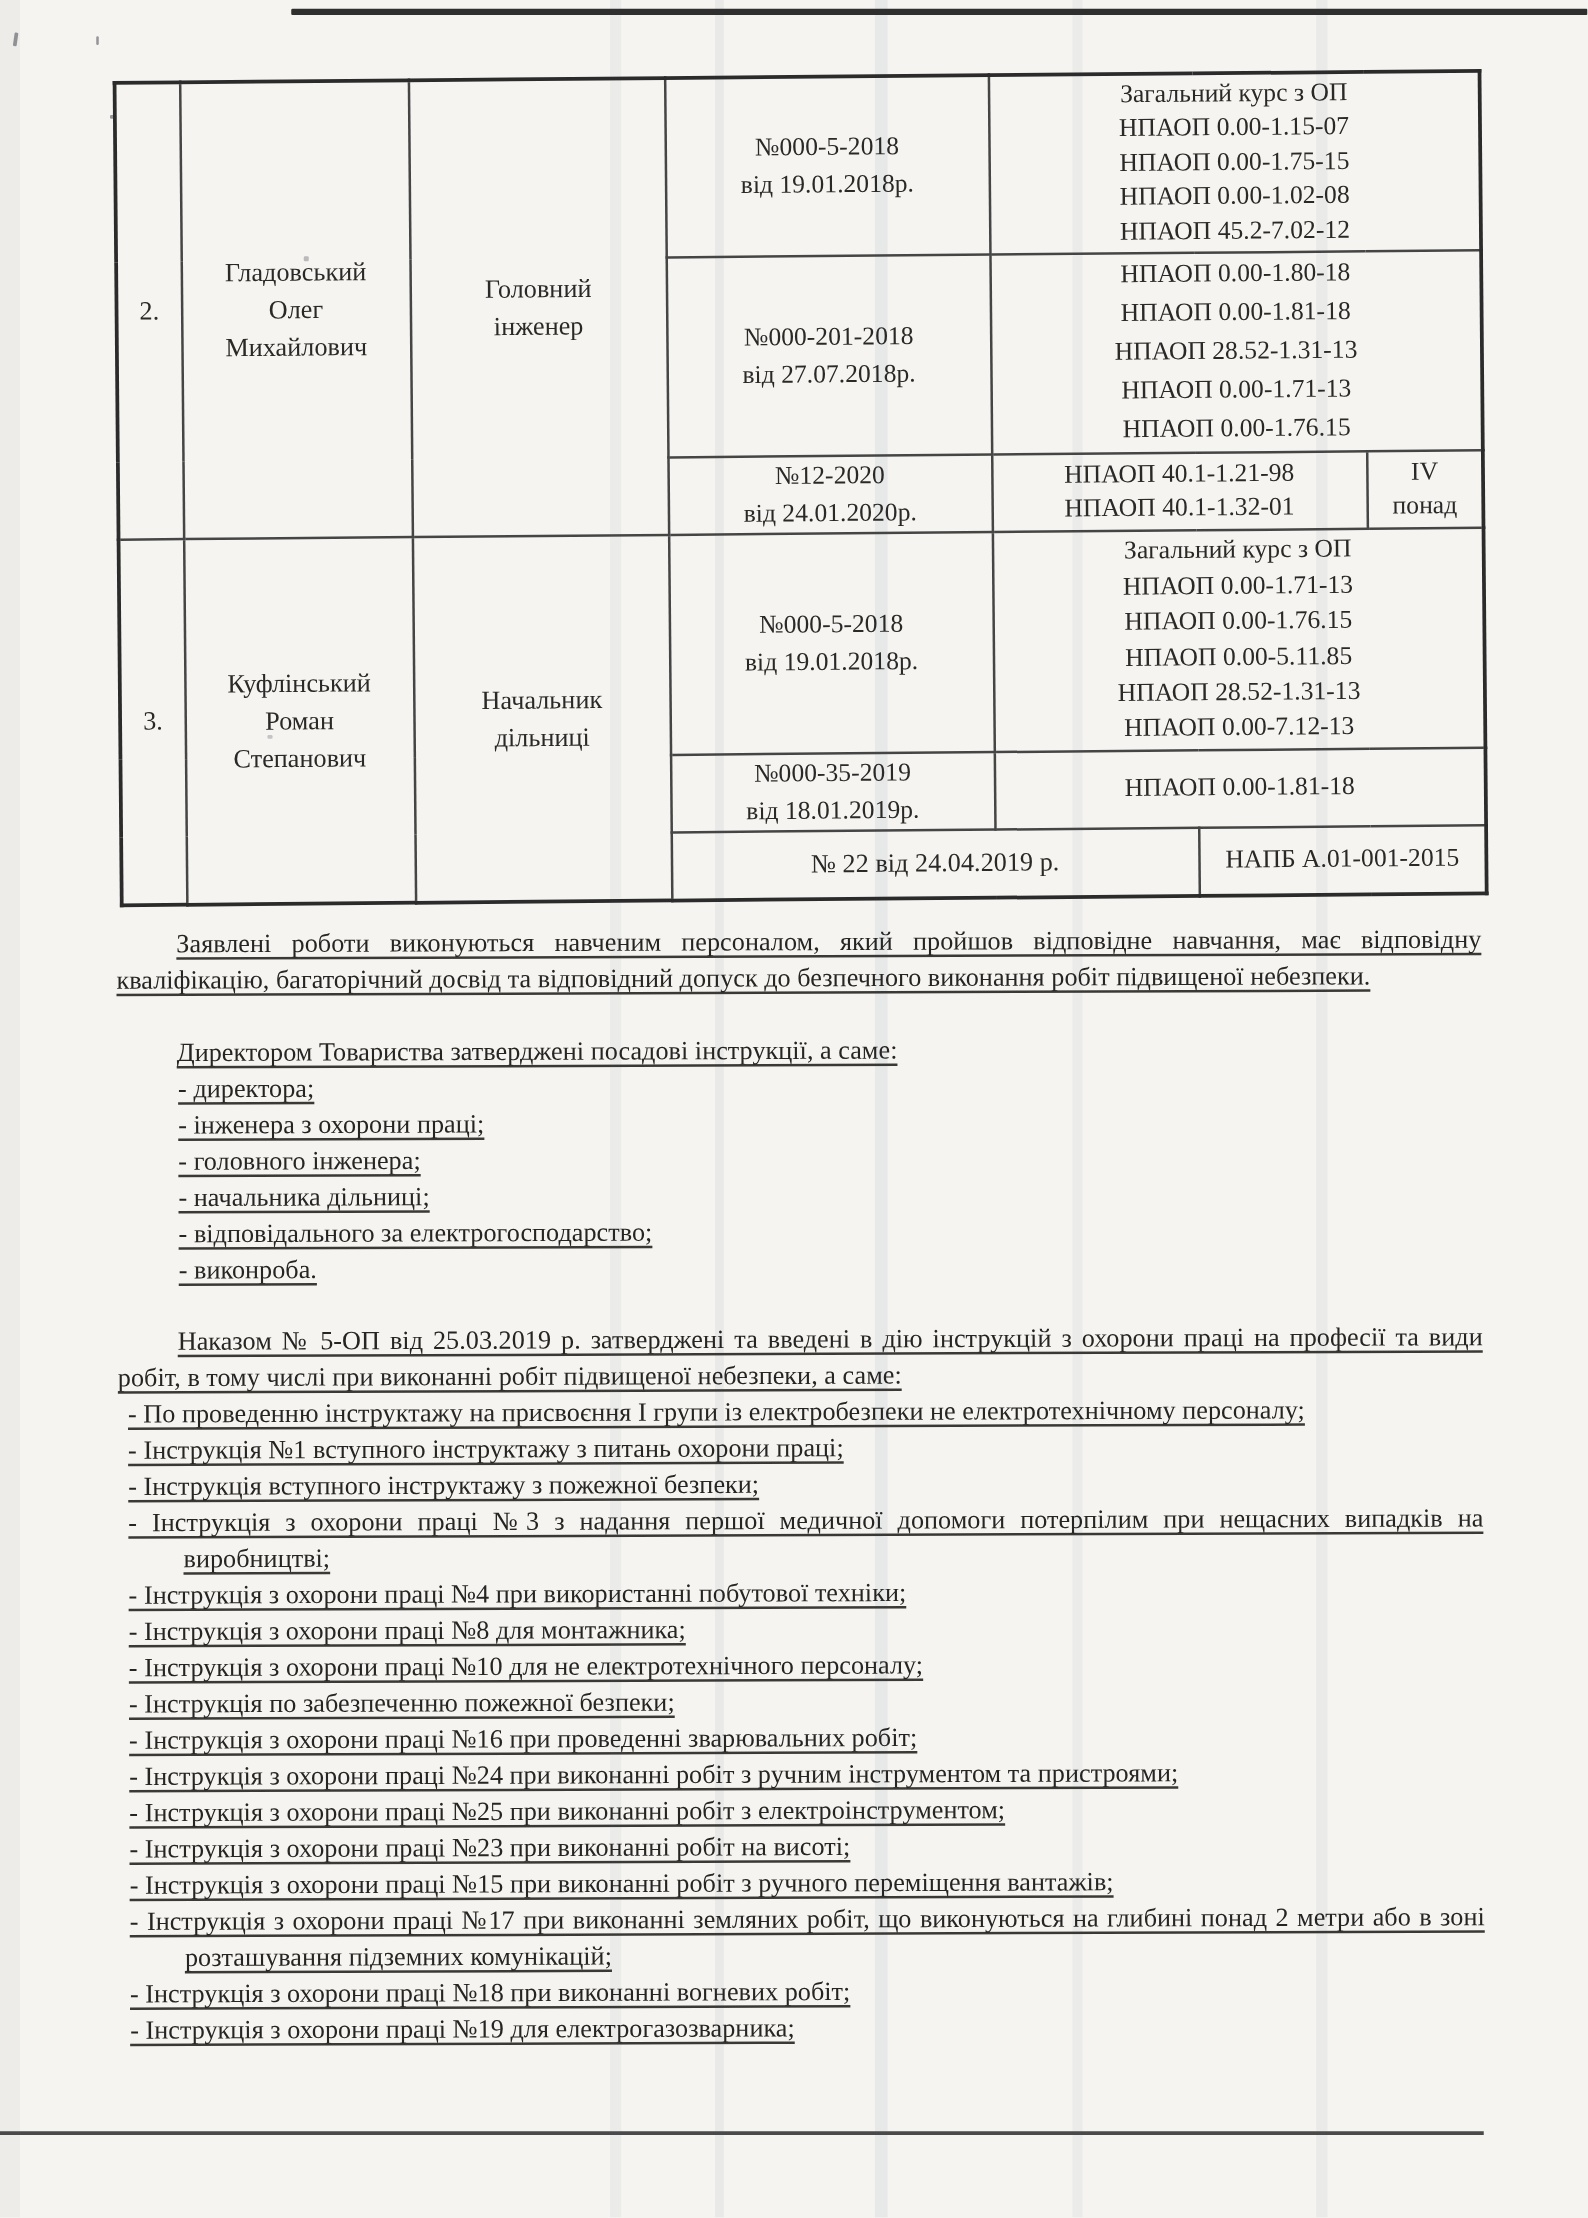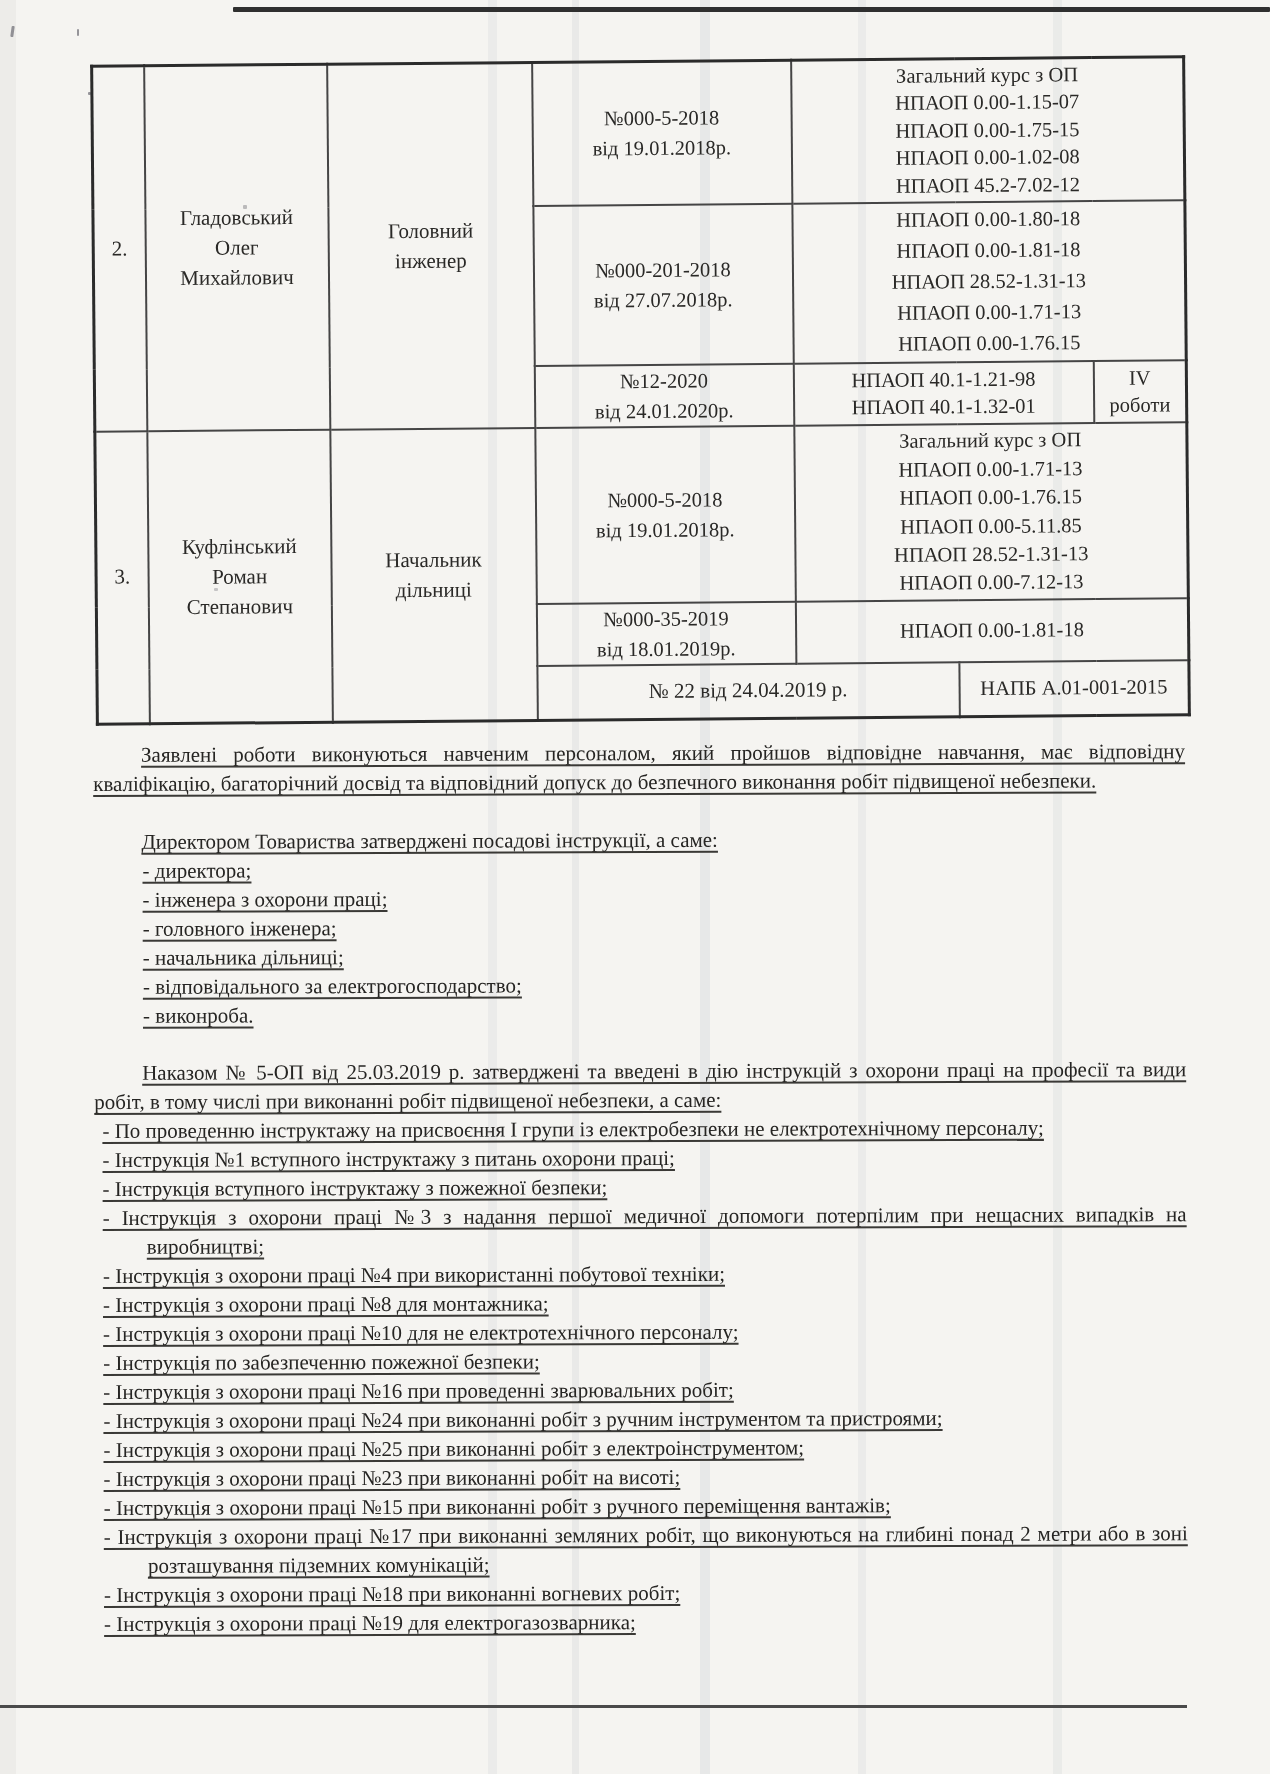--- a/index.html
+++ b/index.html
@@ -146,21 +146,21 @@
         <td class="certcell">
           <span class="ln">№12-2020</span>
           <span class="ln">від 24.01.2020р.</span>
         </td>
         <td class="codecell lh27" colspan="2">
           <span class="ln">НПАОП 40.1-1.21-98</span>
           <span class="ln">НПАОП 40.1-1.32-01</span>
         </td>
         <td class="codecell lh27">
           <span class="ln">IV</span>
-          <span class="ln">роботи</span>
+          <span class="ln">понад</span>
         </td>
       </tr>
 
       <tr class="h176">
         <td class="numcell" rowspan="3"><span>3.</span></td>
         <td class="namecell" rowspan="3">
           <span class="ln">Куфлінський</span>
           <span class="ln">Роман</span>
           <span class="ln">Степанович</span>
         </td>

